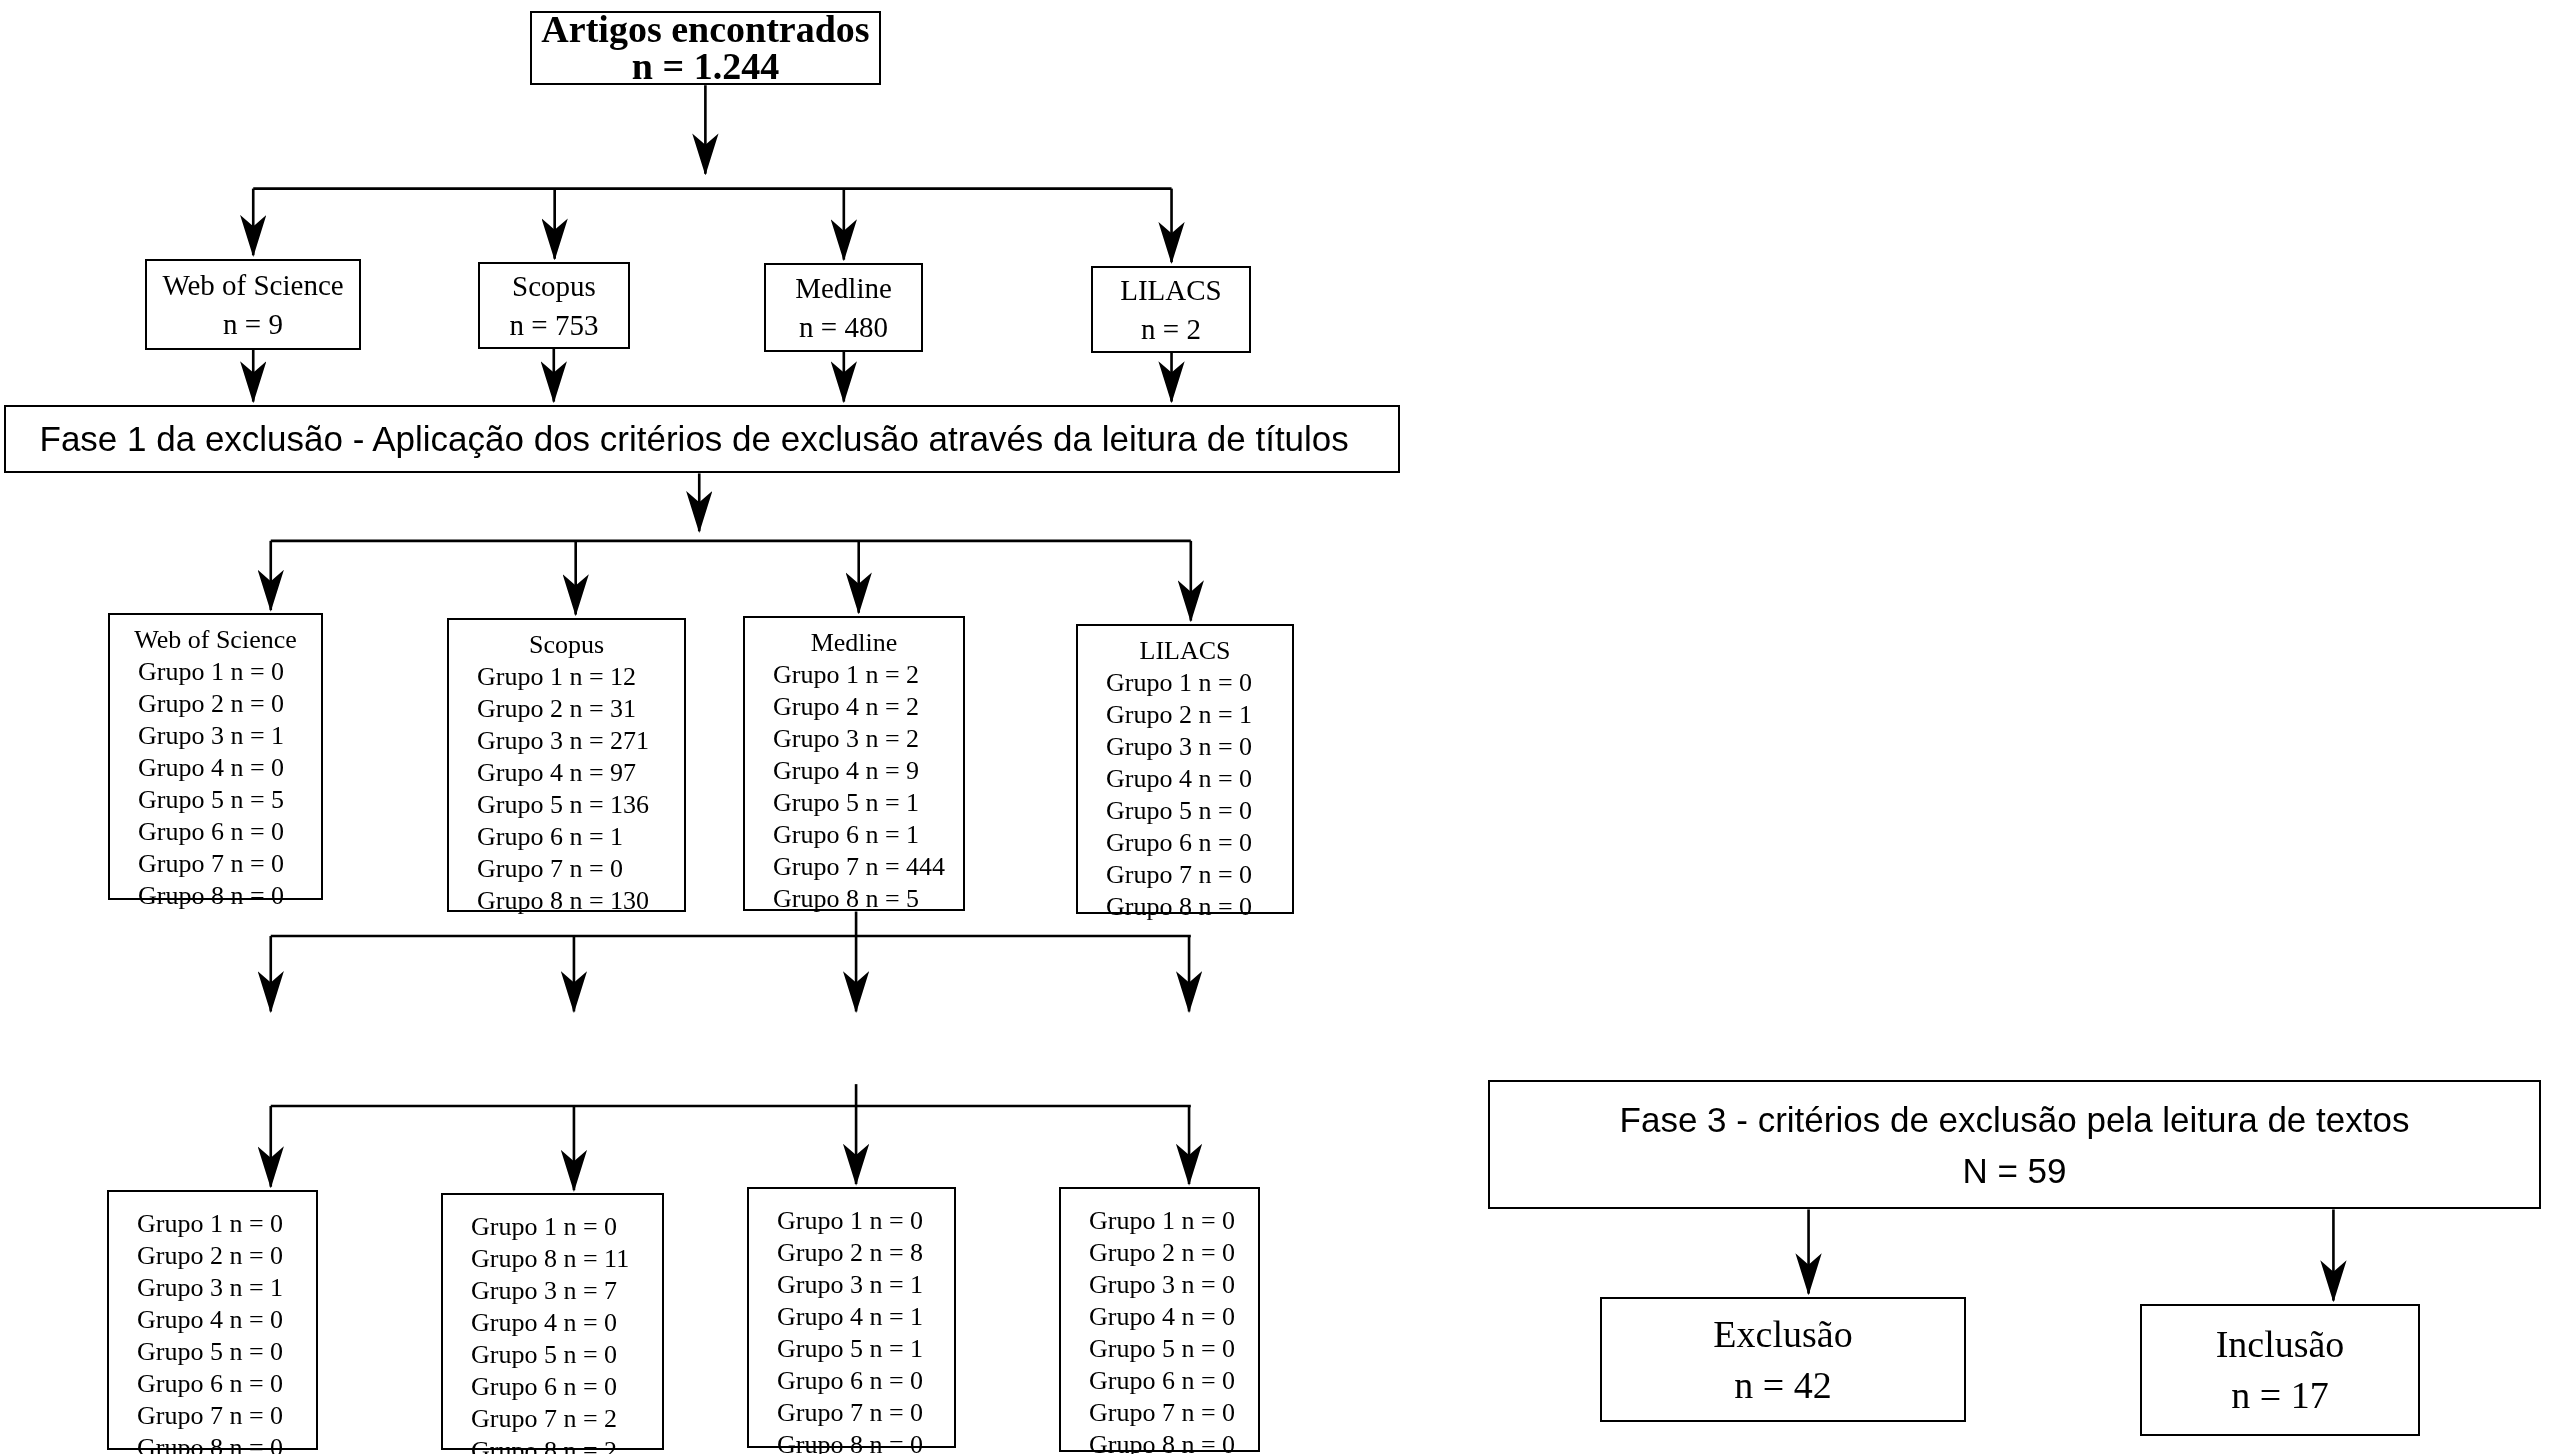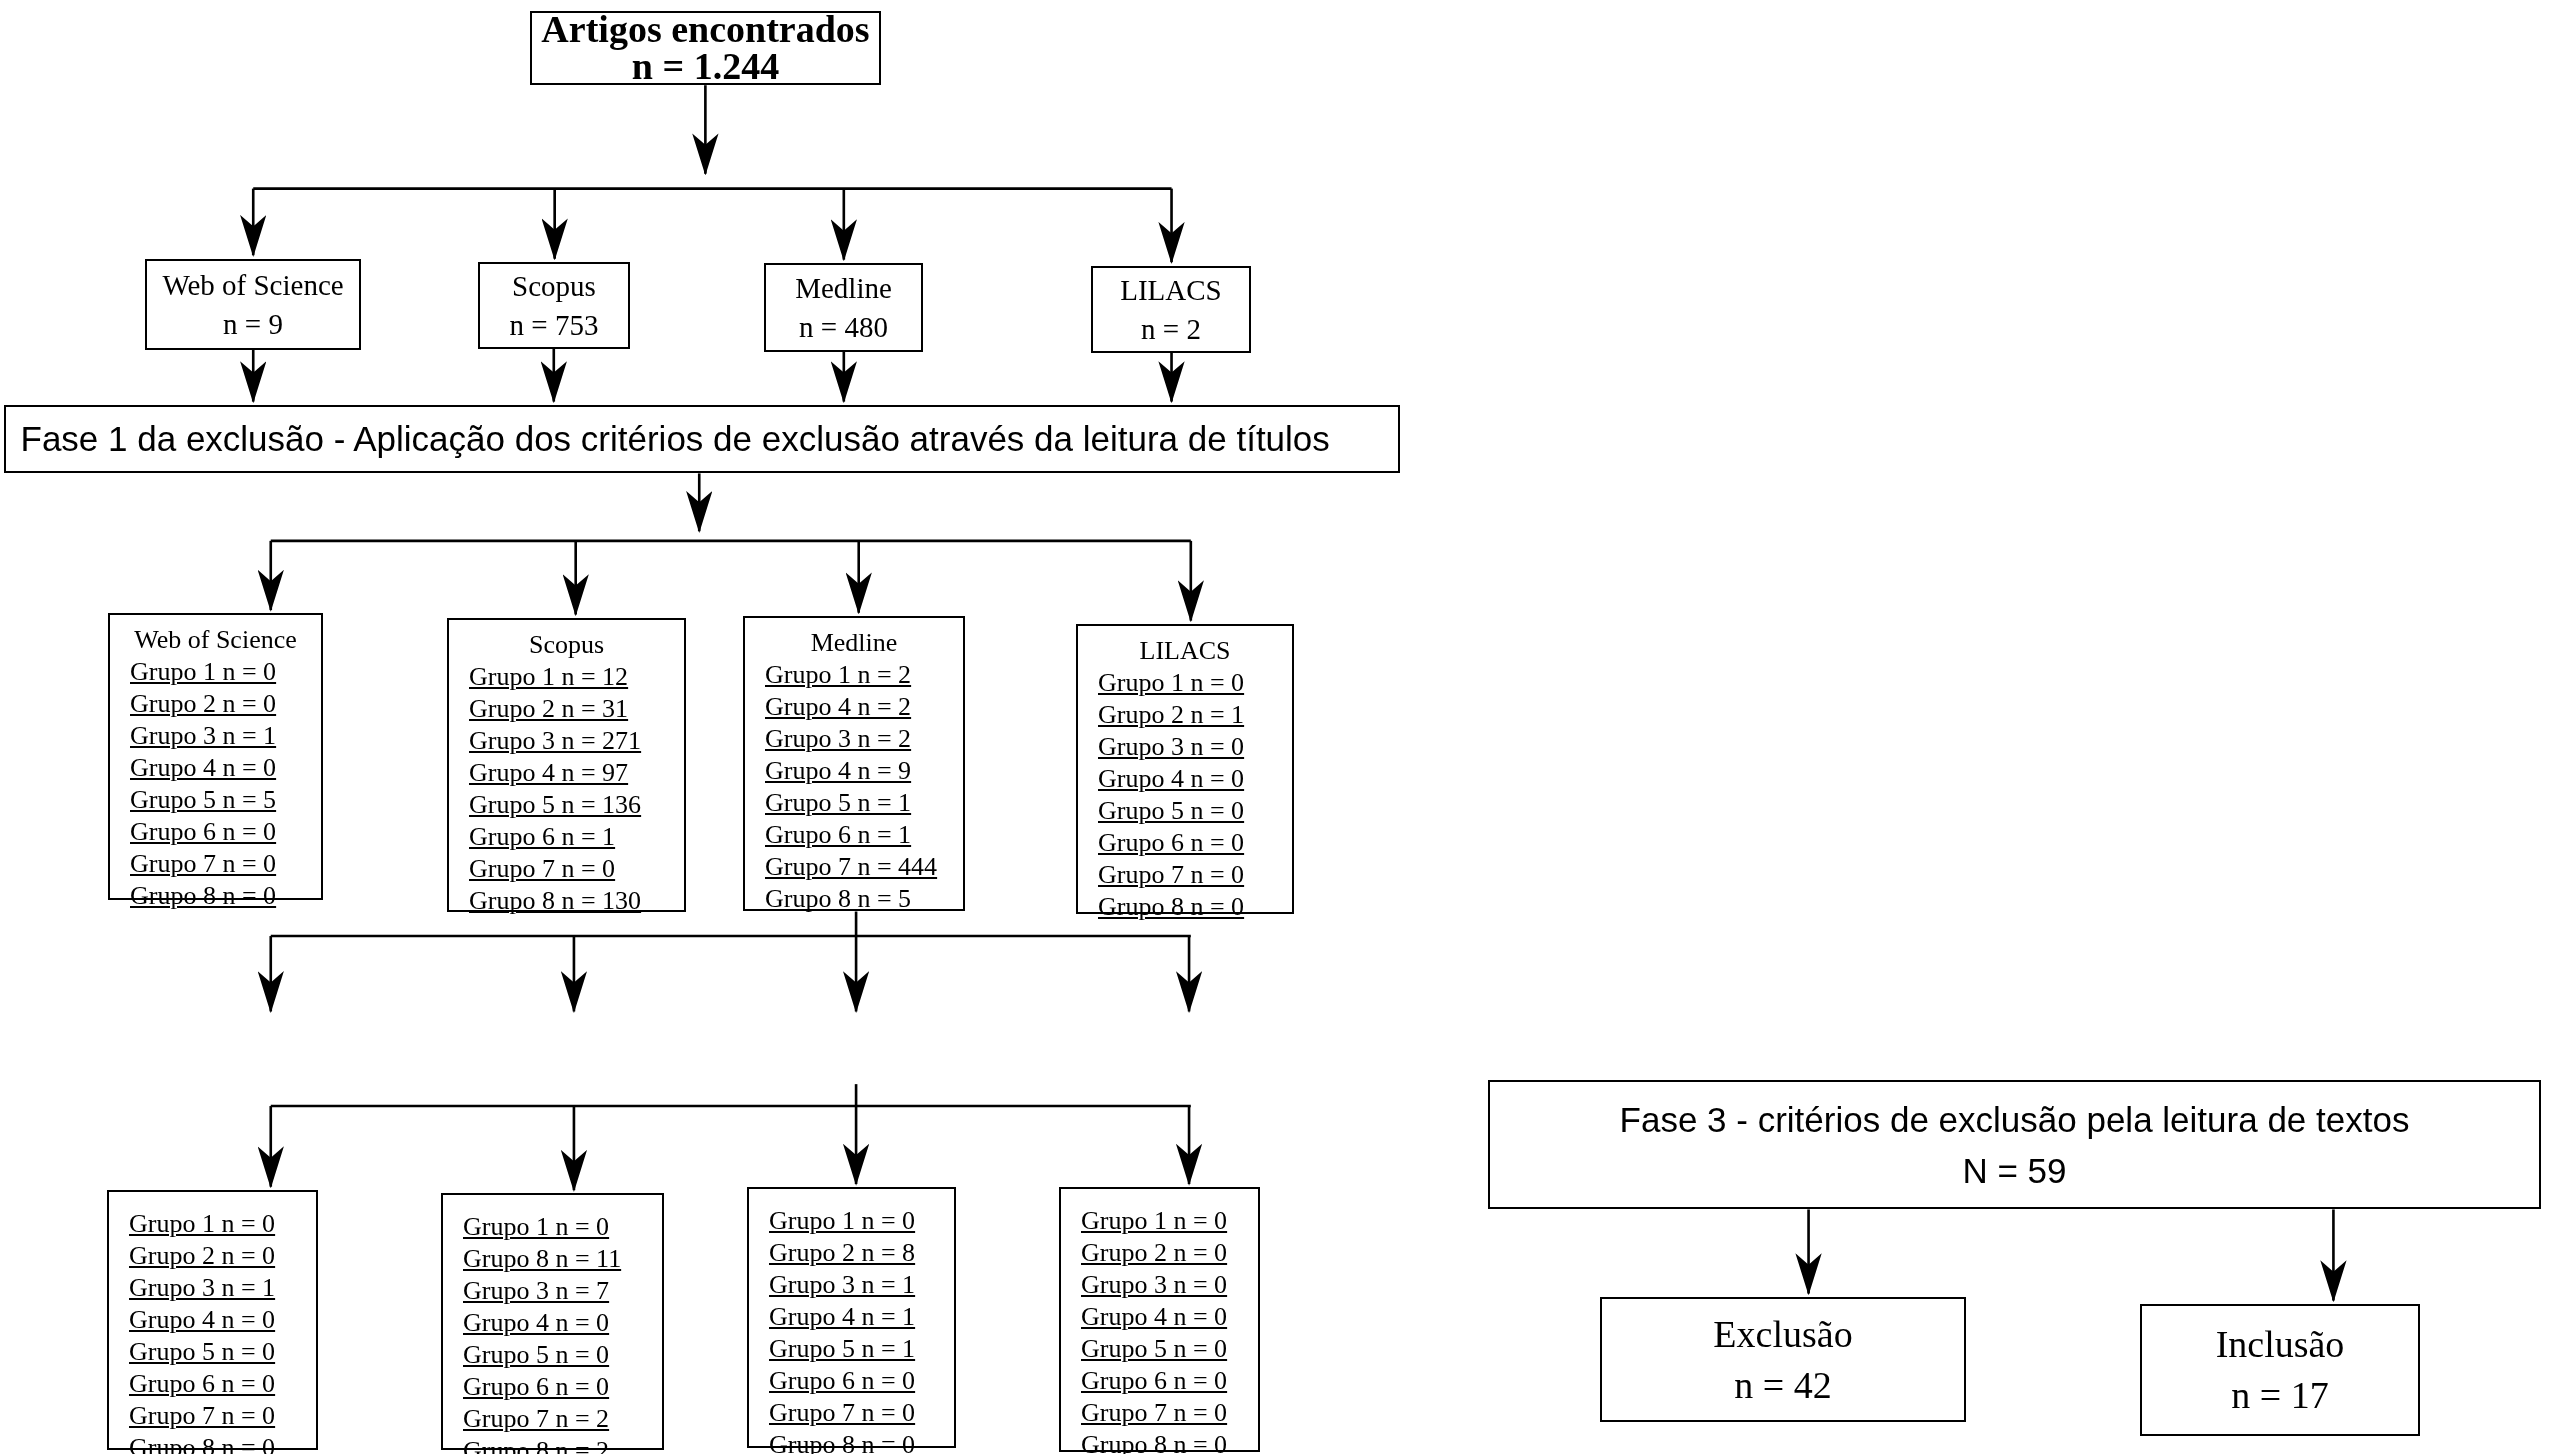--- a/index.html
+++ b/index.html
@@ -13,25 +13,25 @@
     box-sizing:border-box;
   }
   .center {
     display:flex; flex-direction:column; justify-content:center;
     align-items:center; text-align:center;
   }
   .start-box { font-weight:bold; font-size:38px; line-height:37px; }
   .source-box { font-size:29px; line-height:39px; }
   .phase-bar {
     font-family:"Liberation Sans", sans-serif; font-size:35px;
-    display:flex; align-items:center; padding-left:15px;
+    display:flex; align-items:center; padding-left:34px;
   }
   .group-box { font-size:26px; line-height:32px; padding-top:8.8px; }
   .group-box .box-title { text-align:center; }
-  .group-box .box-lines { padding-left:20px; text-align:left;text-decoration:underline; }
+  .group-box .box-lines { padding-left:28px; text-align:left; }
   .group-box.no-title { padding-top:16px; }
   .fase3-box {
     font-family:"Liberation Sans", sans-serif; font-size:35px; line-height:51px;
     display:flex; flex-direction:column; justify-content:center;
     align-items:center; text-align:center;
   }
   .outcome-box { font-size:38px; line-height:51px; }
   line { stroke:#000; stroke-width:3; }
 </style>
 </head>

